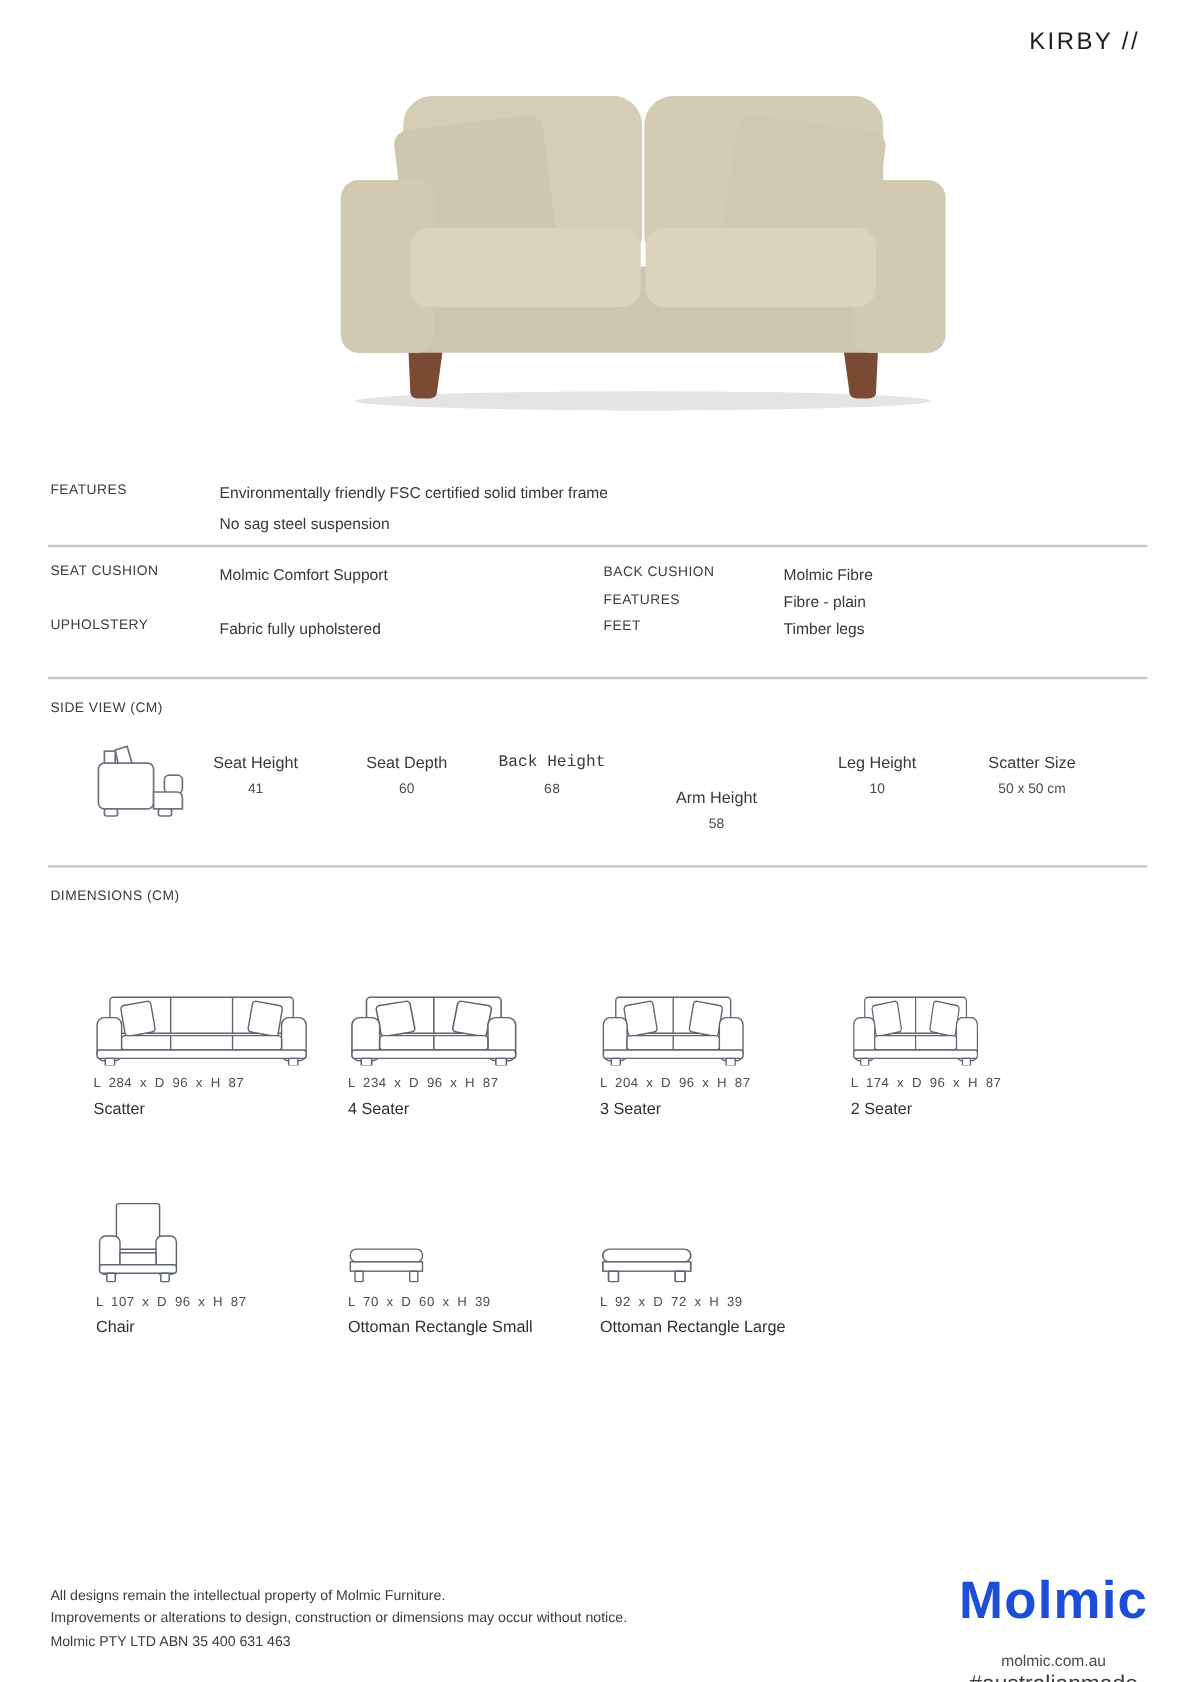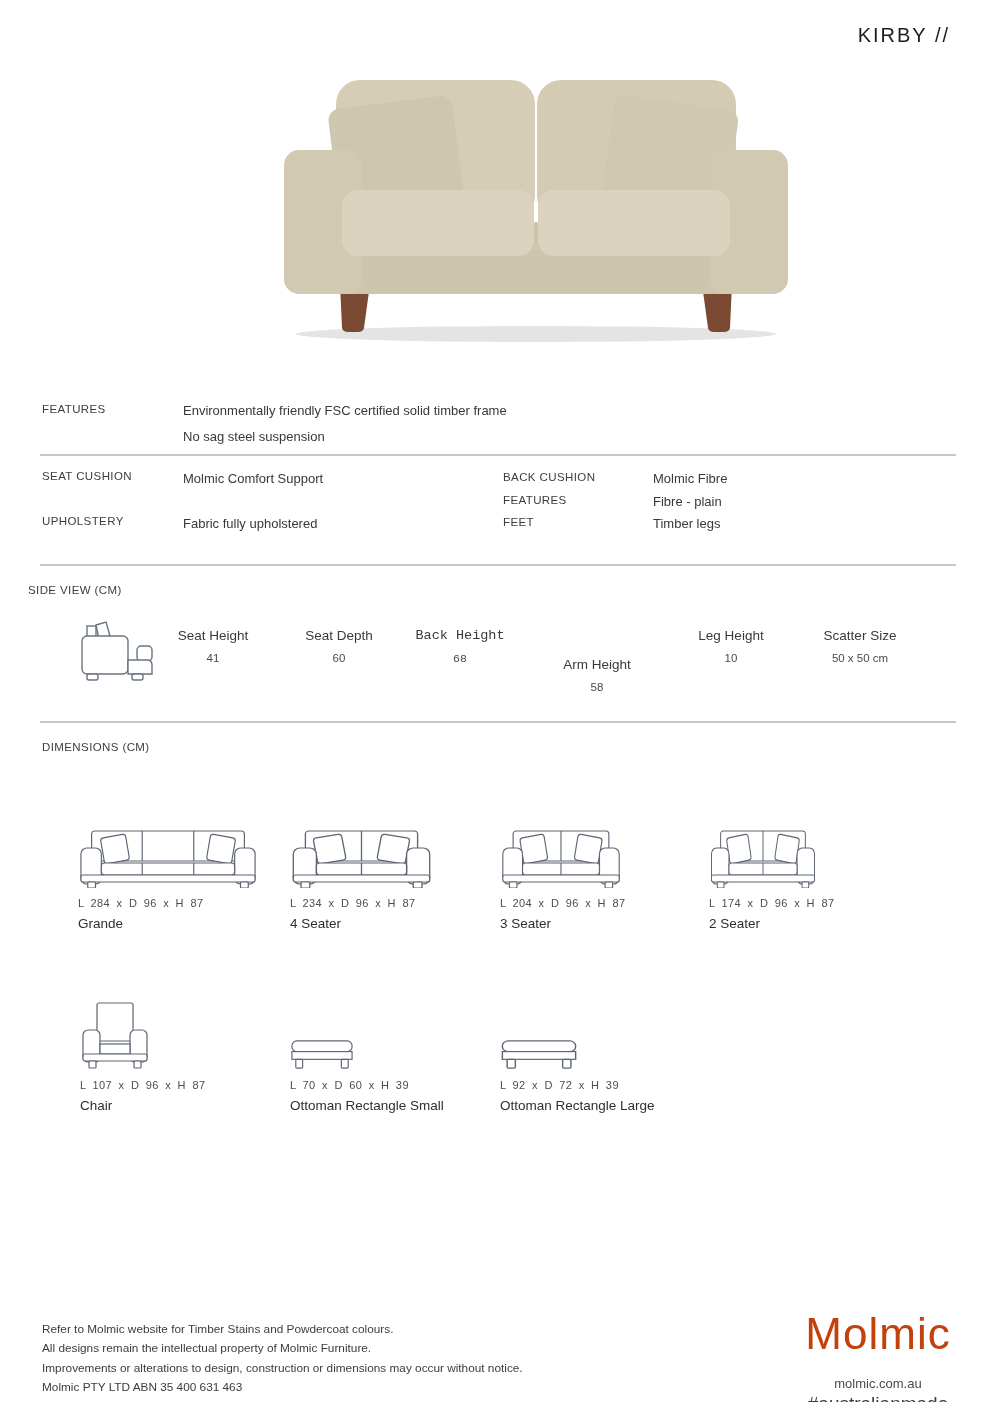--- a/index.html
+++ b/index.html
@@ -19,21 +19,21 @@
   .sv-col { text-align:center; width:130px; }
   .sv-col .m-label { font-size:13.5px; color:#3a3a3a; }
   .sv-col .m-value { font-size:11.5px; color:#4a4a4a; margin-top:9px; }
 
   .dim-card .draw { display:flex; align-items:flex-end; }
   .dim-card .dims { font-size:11px; color:#4d4d4d; letter-spacing:.4px; word-spacing:3px; margin-top:9px; white-space:nowrap; }
   .dim-card .dname { font-size:13.5px; color:#2f2f2f; margin-top:7px; white-space:nowrap; }
 
   .footer-notes { font-size:11.8px; color:#3c3c3c; line-height:19.4px; }
   .brand { width:190px; text-align:center; }
-  .brand .logo { font-size:44px; font-weight:400; color:#c2410c; letter-spacing:1px; line-height:1; }
+  .brand .logo { font-size:44px; font-weight:700; color:#1d4ed8; letter-spacing:1px; line-height:1; }
   .brand .site { font-size:13px; color:#4a4a4a; margin-top:20px; }
   .brand .tag  { font-size:19px; color:#3c3c3c; margin-top:2px; }
 
   svg.line-draw { display:block; }
 </style>
 </head>
 <body>
 
 <div class="page">
 
@@ -133,21 +133,21 @@
 
   <div class="abs sec-label" style="left:503px; top:471px;">BACK CUSHION</div>
   <div class="abs sec-value" style="left:653px; top:471px;">Molmic Fibre</div>
   <div class="abs sec-label" style="left:503px; top:494px;">FEATURES</div>
   <div class="abs sec-value" style="left:653px; top:494px;">Fibre - plain</div>
   <div class="abs sec-label" style="left:503px; top:516px;">FEET</div>
   <div class="abs sec-value" style="left:653px; top:516px;">Timber legs</div>
 
   <div class="abs divider" style="top:564px;"></div>
 
-  <div class="abs sec-label" style="left:28px; top:584px;">SIDE VIEW (CM)</div>
+  <div class="abs sec-label" style="left:42px; top:584px;">SIDE VIEW (CM)</div>
 
   <div class="abs" style="left:75px; top:618px;">
     <svg class="line-draw" width="84" height="66" viewBox="0 0 84 66">
       <g stroke="#6b7480" stroke-width="1.4" fill="#fff">
         <rect x="12" y="8" width="9" height="16"></rect>
         <path d="M21,7 L31,4 L35,18 L24,21 Z"></path>
         <rect x="7" y="18" width="46" height="38" rx="5"></rect>
         <rect x="62" y="28" width="15" height="15" rx="4"></rect>
         <path d="M53,42 L72,42 Q77,42 77,47 L77,56 L53,56 Z"></path>
         <rect x="12" y="56" width="11" height="6" rx="2"></rect>
@@ -185,21 +185,21 @@
 
   <div class="abs sec-label" style="left:42px; top:741px;">DIMENSIONS (CM)</div>
 
   <div class="abs dim-card" style="left:78px; top:822px; width:190px;">
     <div class="draw" style="height:66px;">
       <svg class="line-draw" width="180" height="64" viewBox="0 0 185 64" preserveAspectRatio="none">
           <use href="#sym-sofa3"></use>
         </svg>
     </div>
     <div class="dims">L 284 x D 96 x H 87</div>
-    <div class="dname">Grande</div>
+    <div class="dname">Scatter</div>
   </div>
 
   <div class="abs dim-card" style="left:290px; top:822px; width:160px;">
     <div class="draw" style="height:66px;">
       <svg class="line-draw" width="143" height="64" viewBox="0 0 130 64" preserveAspectRatio="none">
           <use href="#sym-sofa2"></use>
         </svg>
     </div>
     <div class="dims">L 234 x D 96 x H 87</div>
     <div class="dname">4 Seater</div>
@@ -249,21 +249,20 @@
     <div class="draw" style="height:70px;">
       <svg class="line-draw" width="78" height="31" viewBox="0 0 66 32" preserveAspectRatio="none">
           <use href="#sym-ottoman"></use>
         </svg>
     </div>
     <div class="dims">L 92 x D 72 x H 39</div>
     <div class="dname">Ottoman Rectangle Large</div>
   </div>
 
   <div class="abs footer-notes" style="left:42px; top:1320px; width:520px;">
-    <div>Refer to Molmic website for Timber Stains and Powdercoat colours.</div>
     <div>All designs remain the intellectual property of Molmic Furniture.</div>
     <div>Improvements or alterations to design, construction or dimensions may occur without notice.</div>
     <div>Molmic PTY LTD ABN 35 400 631 463</div>
   </div>
 
   <div class="abs brand" style="left:783px; top:1312px;">
     <div class="logo">Molmic</div>
     <div class="site">molmic.com.au</div>
     <div class="tag">#australianmade</div>
   </div>

